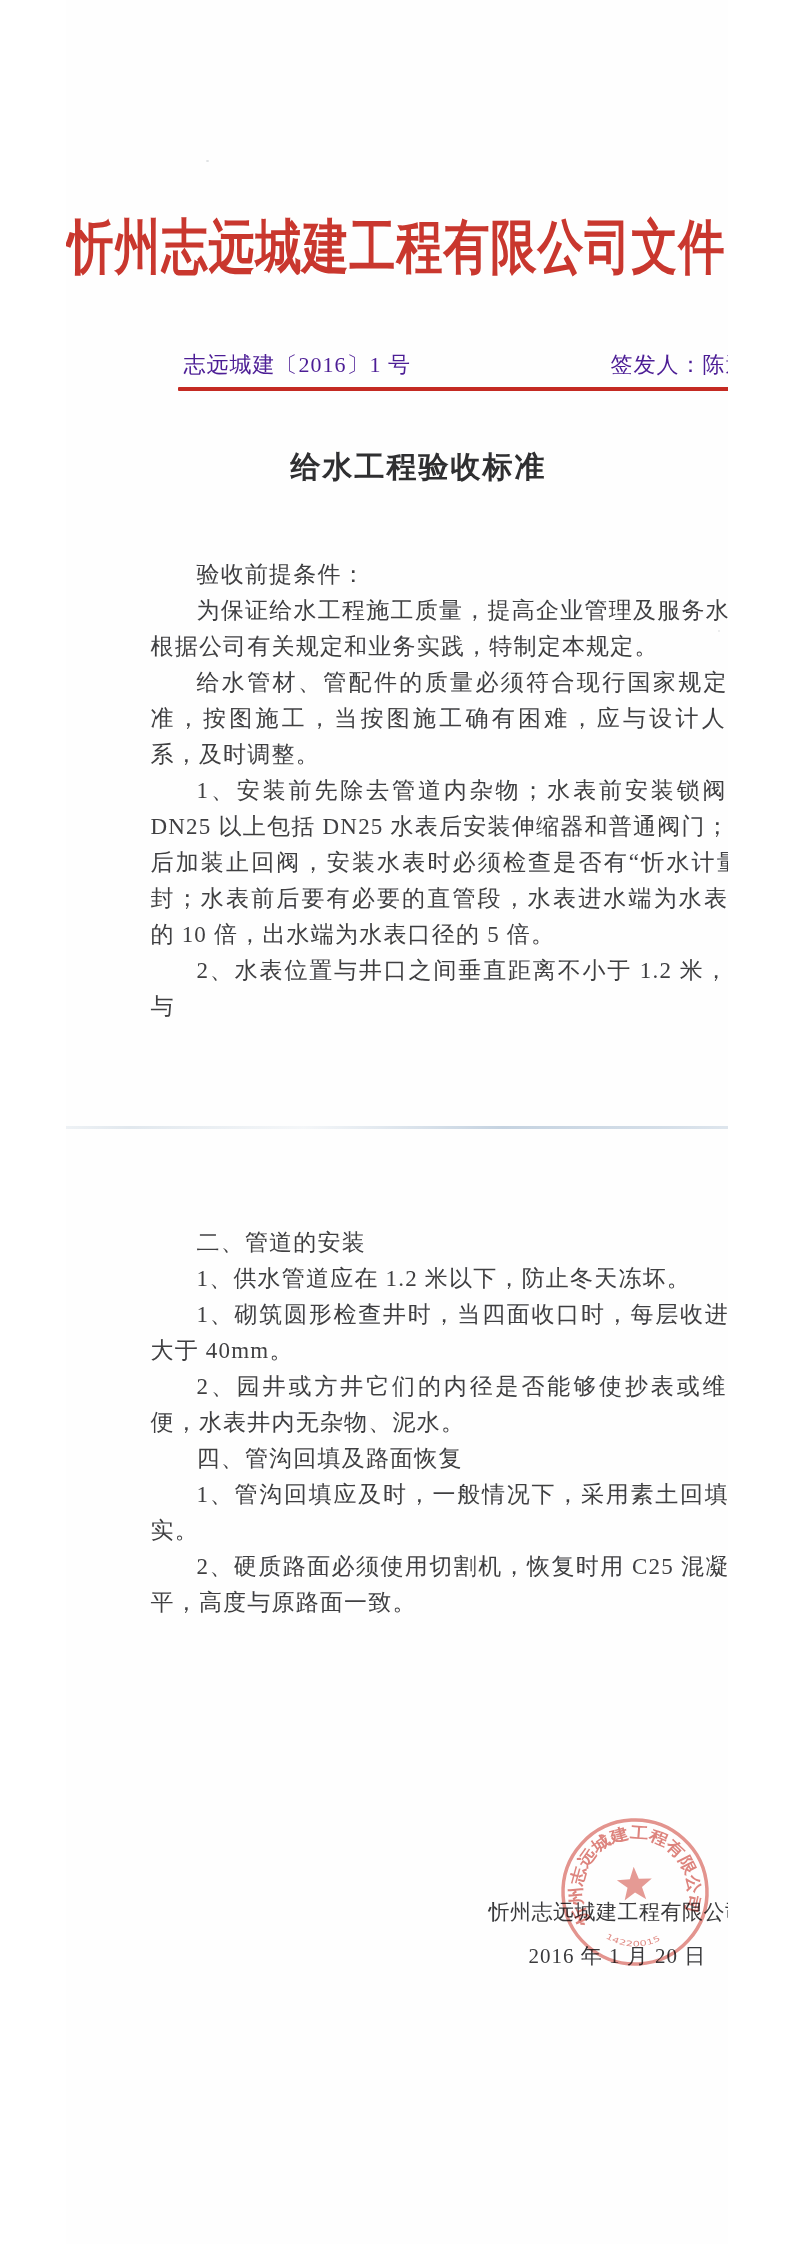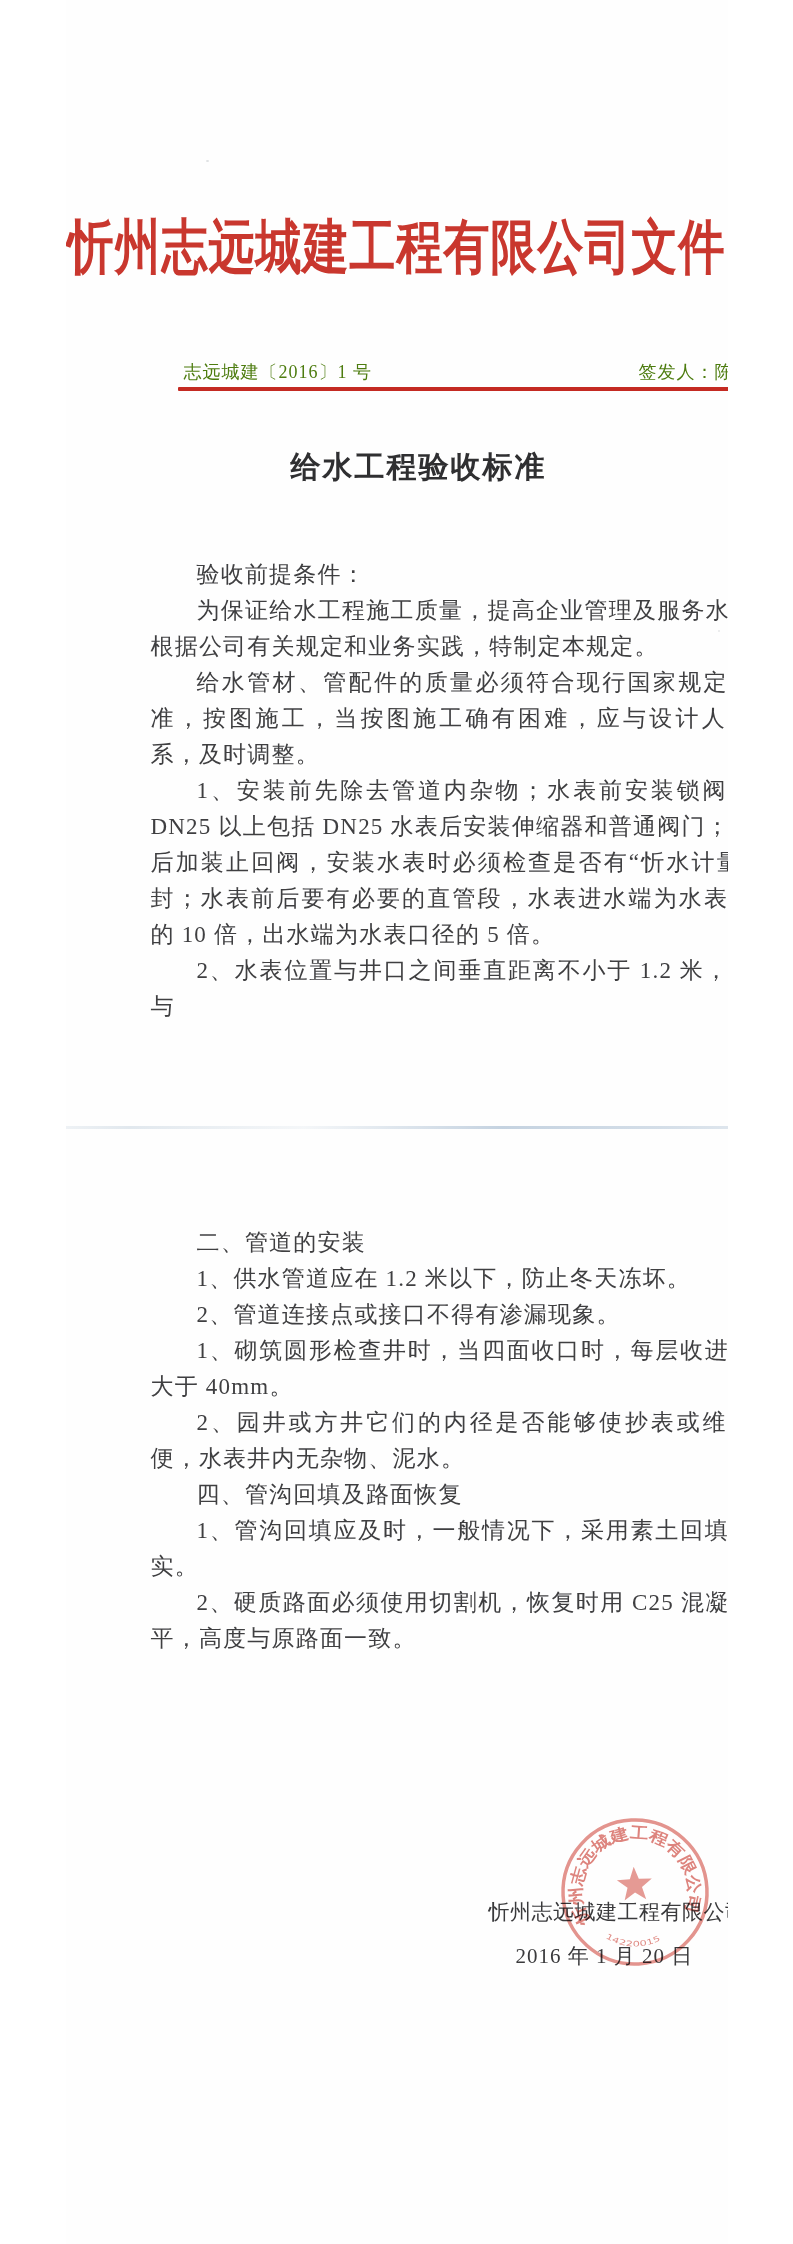--- a/index.html
+++ b/index.html
@@ -14,23 +14,23 @@
   }
   .letterhead{
     position:absolute;top:206px;left:0;right:0;
     text-align:center;
     font-size:46px;font-weight:700;line-height:1.45;
     color:#c9372e;
     letter-spacing:1px;
     transform:scaleY(1.28);transform-origin:center top;
   }
   .docline{
-    position:absolute;top:360px;left:118px;width:588px;
+    position:absolute;top:350px;left:118px;width:588px;
     display:flex;justify-content:space-between;align-items:baseline;
-    font-size:18px;color:#4d7c0f;letter-spacing:1px;
+    font-size:22px;color:#4c1d95;letter-spacing:1px;
   }
   .red-rule{
     position:absolute;top:387px;left:112px;width:613px;height:4px;
     background:#c42a22;border-radius:1px;
   }
   .doc-title{
     position:absolute;top:447px;left:0;right:0;margin:0;
     text-align:center;
     font-size:30px;font-weight:700;letter-spacing:2px;
     color:#2f2f31;
@@ -52,21 +52,21 @@
       rgba(190,205,218,.25) 0%, rgba(190,205,218,.45) 8%,
       rgba(190,205,218,.15) 30%, rgba(150,175,200,.55) 55%,
       rgba(170,190,210,.5) 75%, rgba(190,205,218,.2) 100%);
   }
   .sig-company{
     position:absolute;top:1898px;left:423px;
     font-size:21px;letter-spacing:0.5px;color:#3a3a3c;
     white-space:nowrap;
   }
   .sig-date{
-    position:absolute;top:1942px;left:450px;
+    position:absolute;top:1942px;left:463px;
     font-size:21px;letter-spacing:1px;color:#3a3a3c;
     white-space:nowrap;
   }
   .seal{
     position:absolute;left:488px;top:1811px;width:162px;height:162px;
     mix-blend-mode:multiply;opacity:.85;
     transform:rotate(-3deg);
   }
   .seal-ring{fill:none;stroke:#d4574d;stroke-width:3.5;opacity:.75;}
   .seal-star{fill:#d4574d;opacity:.7;}
@@ -111,21 +111,20 @@
 
   <div class="page-seam"></div>
 
   <div class="body body2">
 
 
       <p class="para">二、管道的安装</p>
 
       <p class="para">1、供水管道应在 1.2 米以下，防止冬天冻坏。</p>
 
-      <p class="para">2、管道连接点或接口不得有渗漏现象。</p>
 
 
       <p class="para">1、砌筑圆形检查井时，当四面收口时，每层收进不应大于 40mm。</p>
 
       <p class="para">2、园井或方井它们的内径是否能够使抄表或维修方便，水表井内无杂物、泥水。</p>
 
       <p class="para">四、管沟回填及路面恢复</p>
 
       <p class="para">1、管沟回填应及时，一般情况下，采用素土回填、夯实。</p>
 

